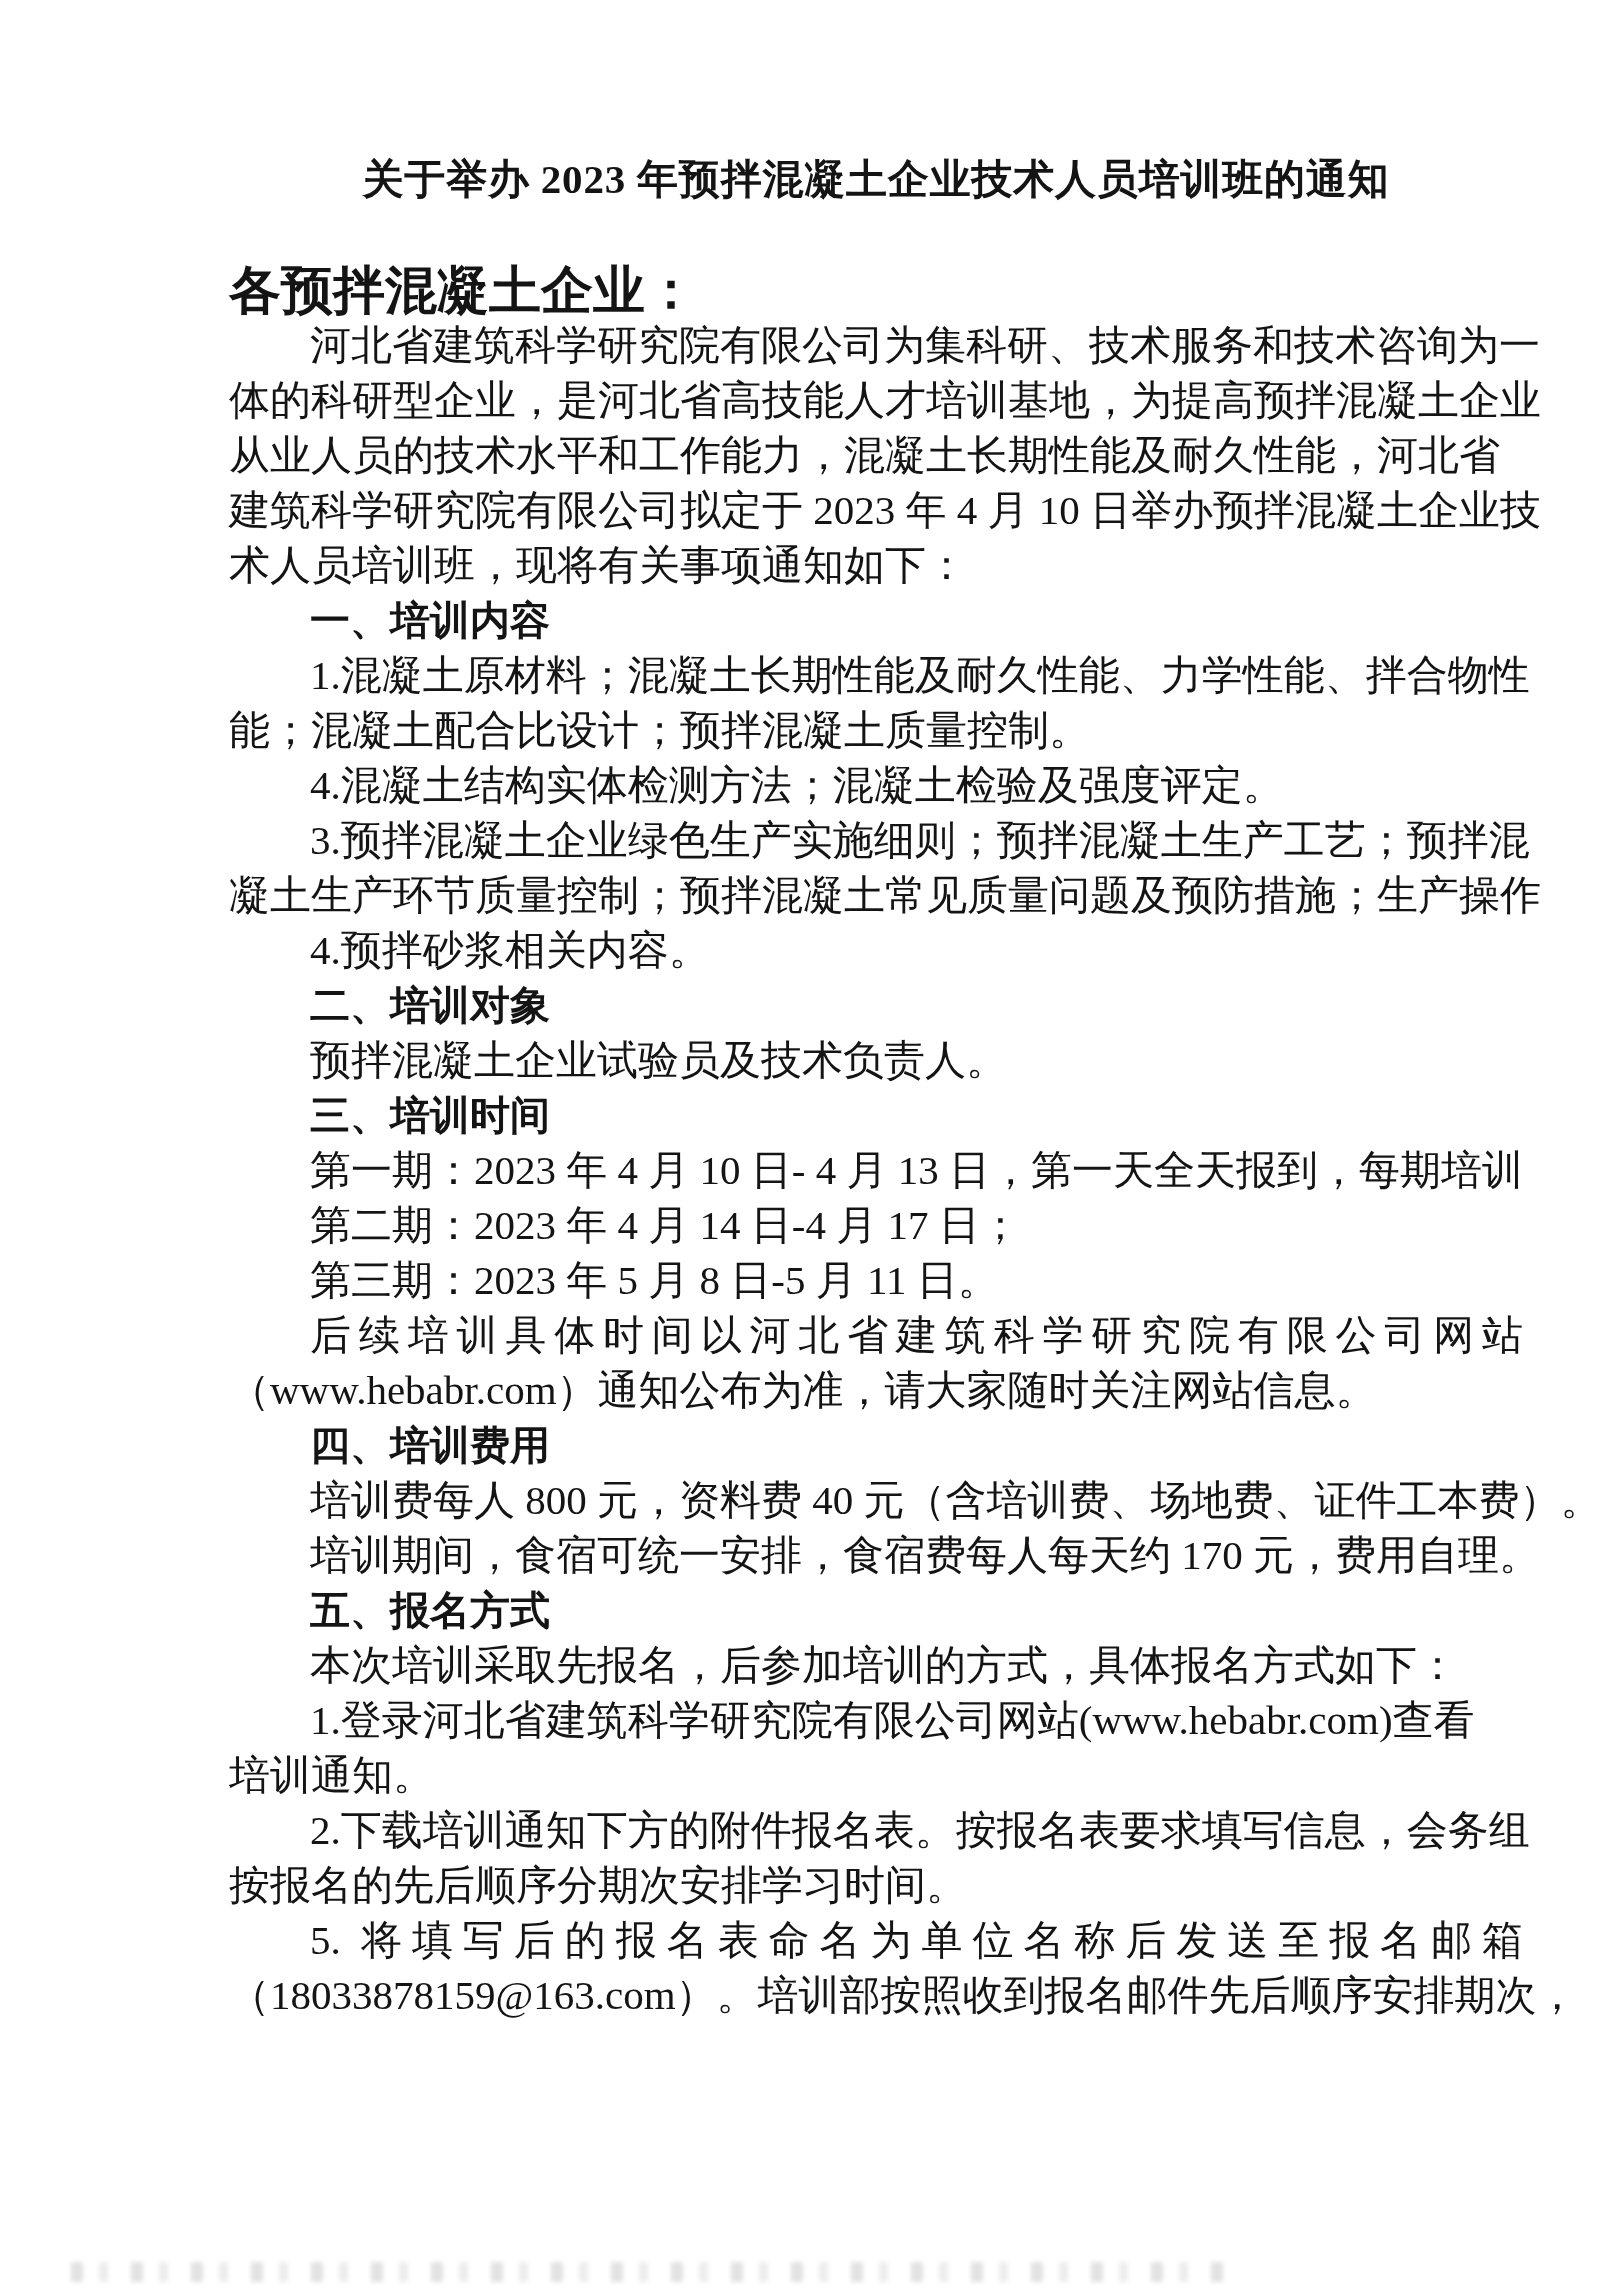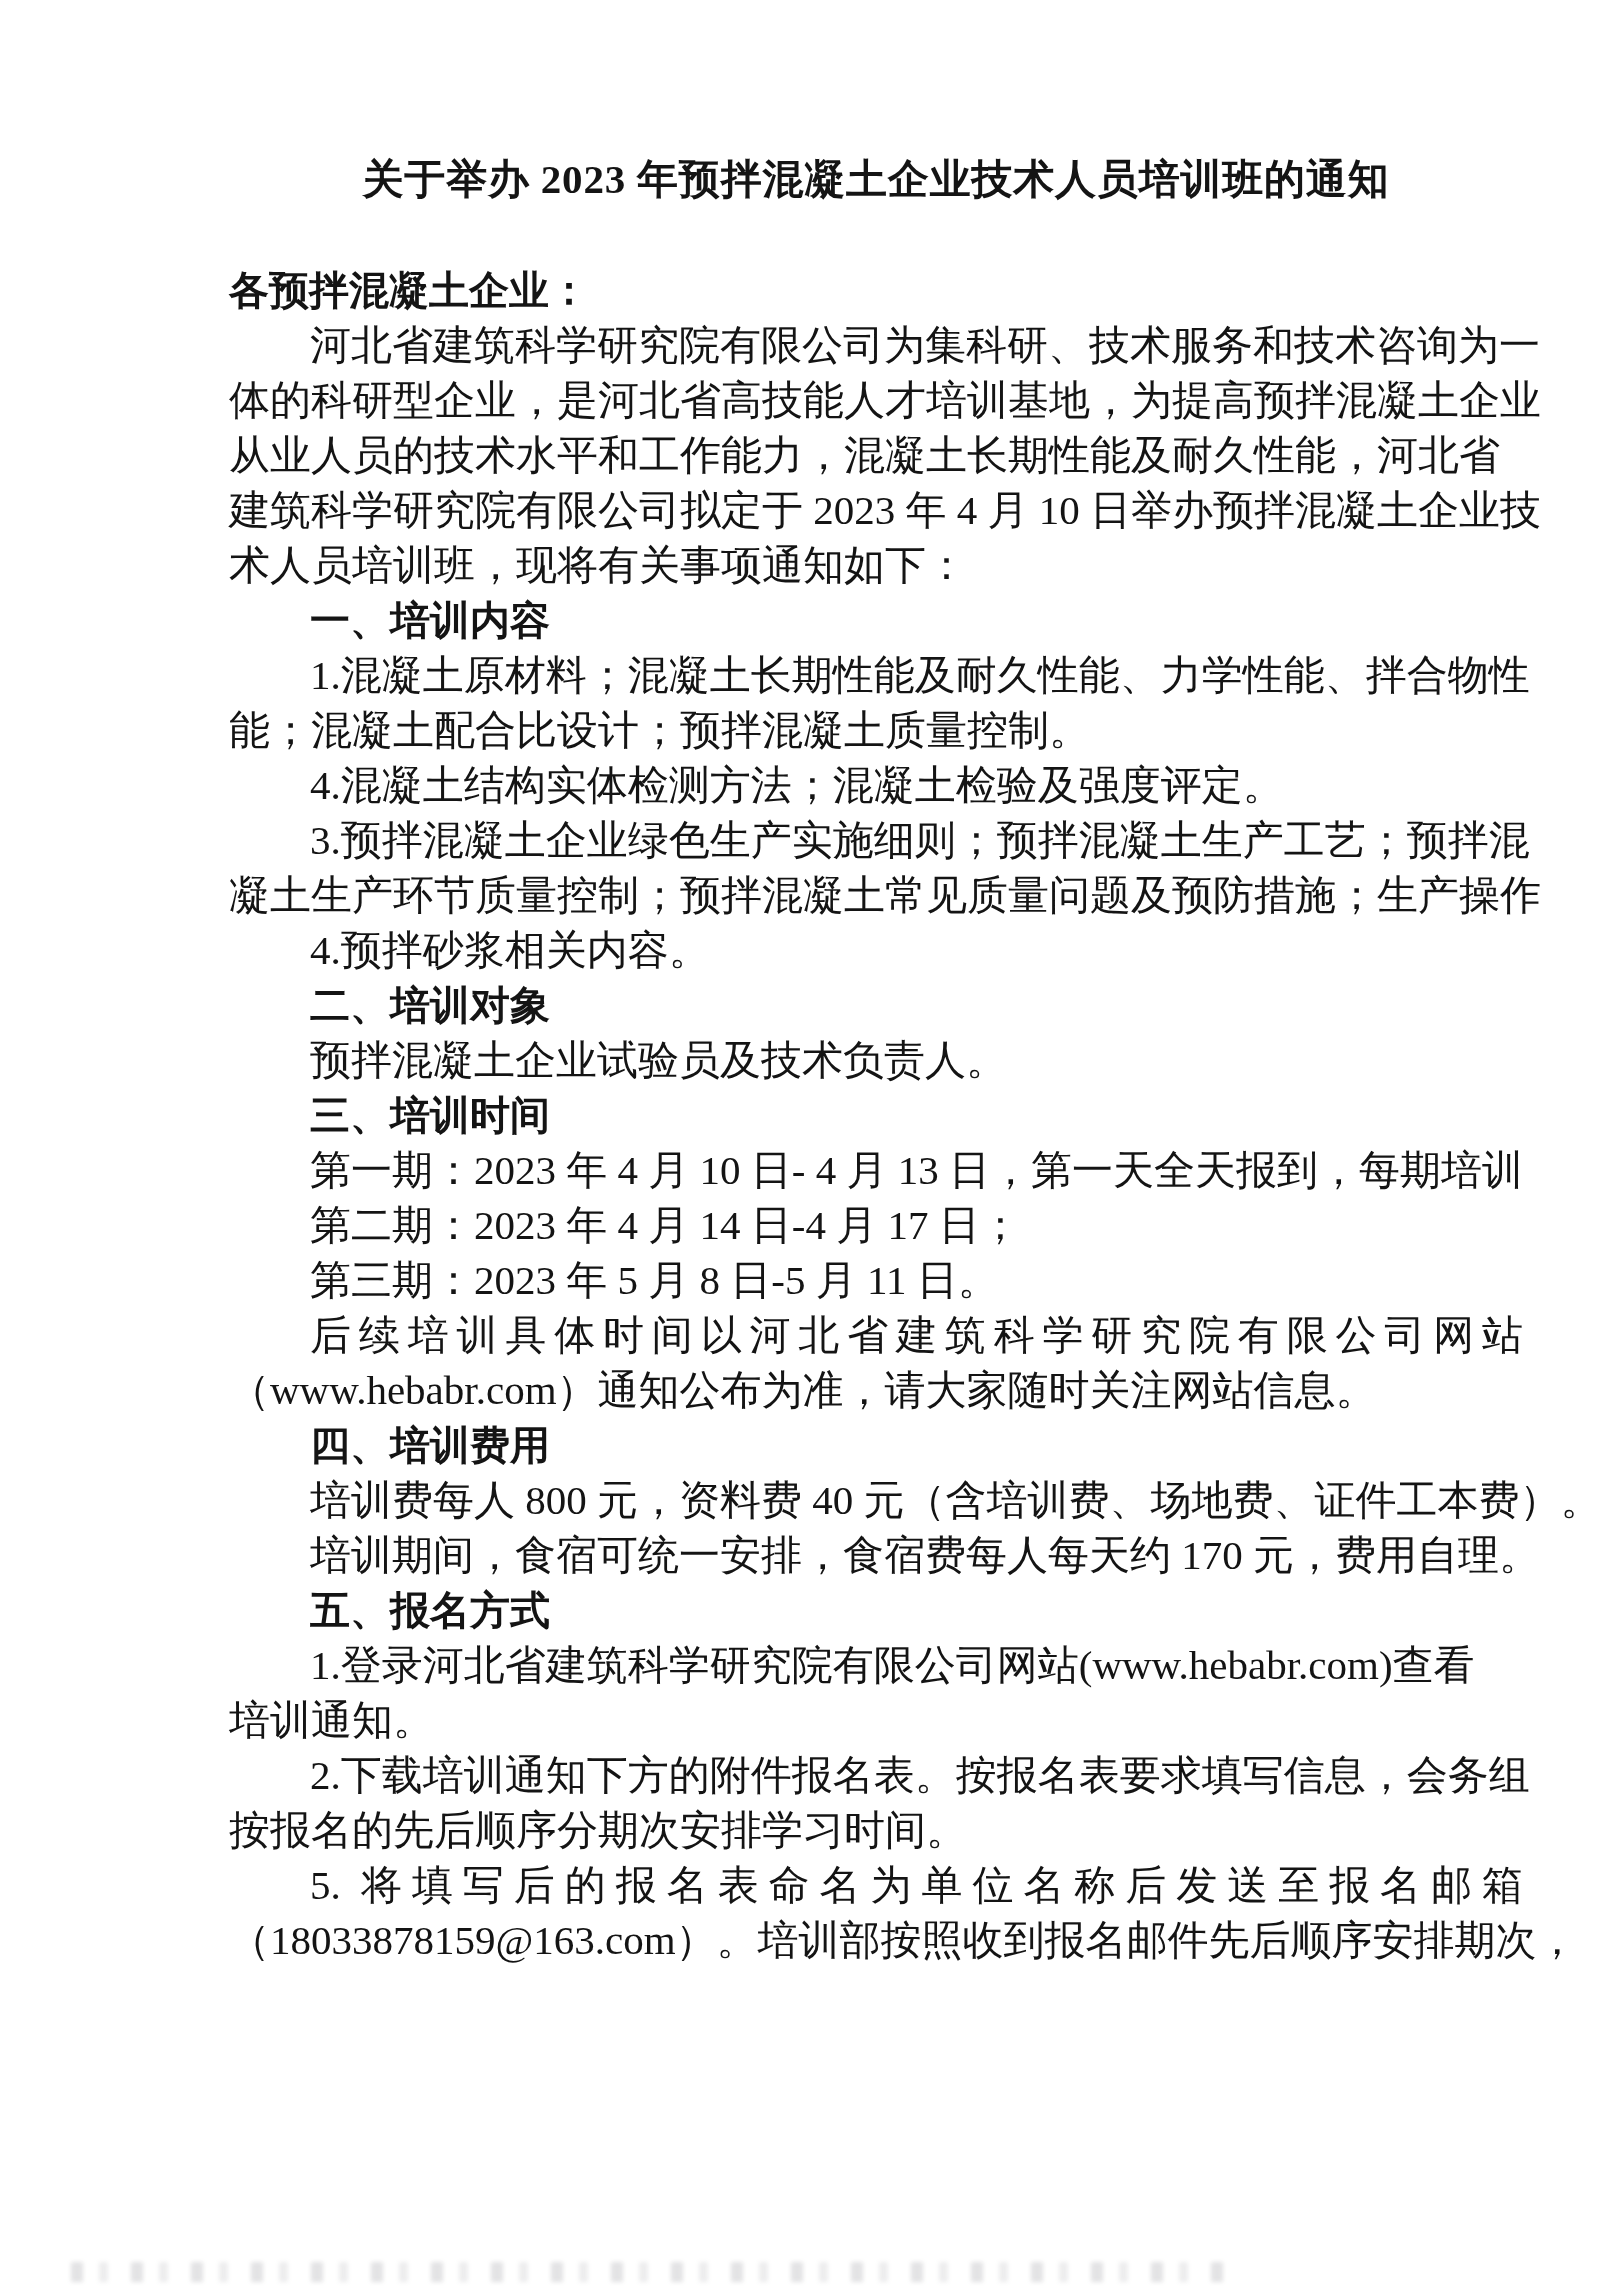--- a/index.html
+++ b/index.html
@@ -28,21 +28,21 @@
     font-weight: 700;
     font-size: 41px;
     line-height: 48px;
     letter-spacing: 0.8px;
     white-space: nowrap;
   }
   .salutation {
     margin-top: 60px;
     font-family: Liberation Sans, sans-serif;
     font-weight: 700;
-    font-size: 40px;
+    font-size: 52px;
     line-height: 55px;
     height: 55px;
     white-space: nowrap;
   }
   .ln {
     font-size: 41px;
     line-height: 55px;
     height: 55px;
     white-space: nowrap;
   }
@@ -101,20 +101,21 @@
     <div class="ln ind">第二期：2023 年 4 月 14 日-4 月 17 日；</div>
     <div class="ln ind">第三期：2023 年 5 月 8 日-5 月 11 日。</div>
     <div class="ln ind stretch">后续培训具体时间以河北省建筑科学研究院有限公司网站</div>
     <div class="ln">（www.hebabr.com）通知公布为准，请大家随时关注网站信息。</div>
 
     <div class="ln ind hd">四、培训费用</div>
     <div class="ln ind">培训费每人 800 元，资料费 40 元（含培训费、场地费、证件工本费）。</div>
     <div class="ln ind">培训期间，食宿可统一安排，食宿费每人每天约 170 元，费用自理。</div>
 
     <div class="ln ind hd">五、报名方式</div>
+    <div class="ln ind">本次培训采取先报名，后参加培训的方式，具体报名方式如下：</div>
     <div class="ln ind">1.登录河北省建筑科学研究院有限公司网站(www.hebabr.com)查看</div>
     <div class="ln">培训通知。</div>
     <div class="ln ind">2.下载培训通知下方的附件报名表。按报名表要求填写信息，会务组</div>
     <div class="ln">按报名的先后顺序分期次安排学习时间。</div>
     <div class="ln ind stretch">5. 将填写后的报名表命名为单位名称后发送至报名邮箱</div>
     <div class="ln">（18033878159@163.com）。培训部按照收到报名邮件先后顺序安排期次，</div>
 
   </div>
 
   <div class="bleed"></div>

